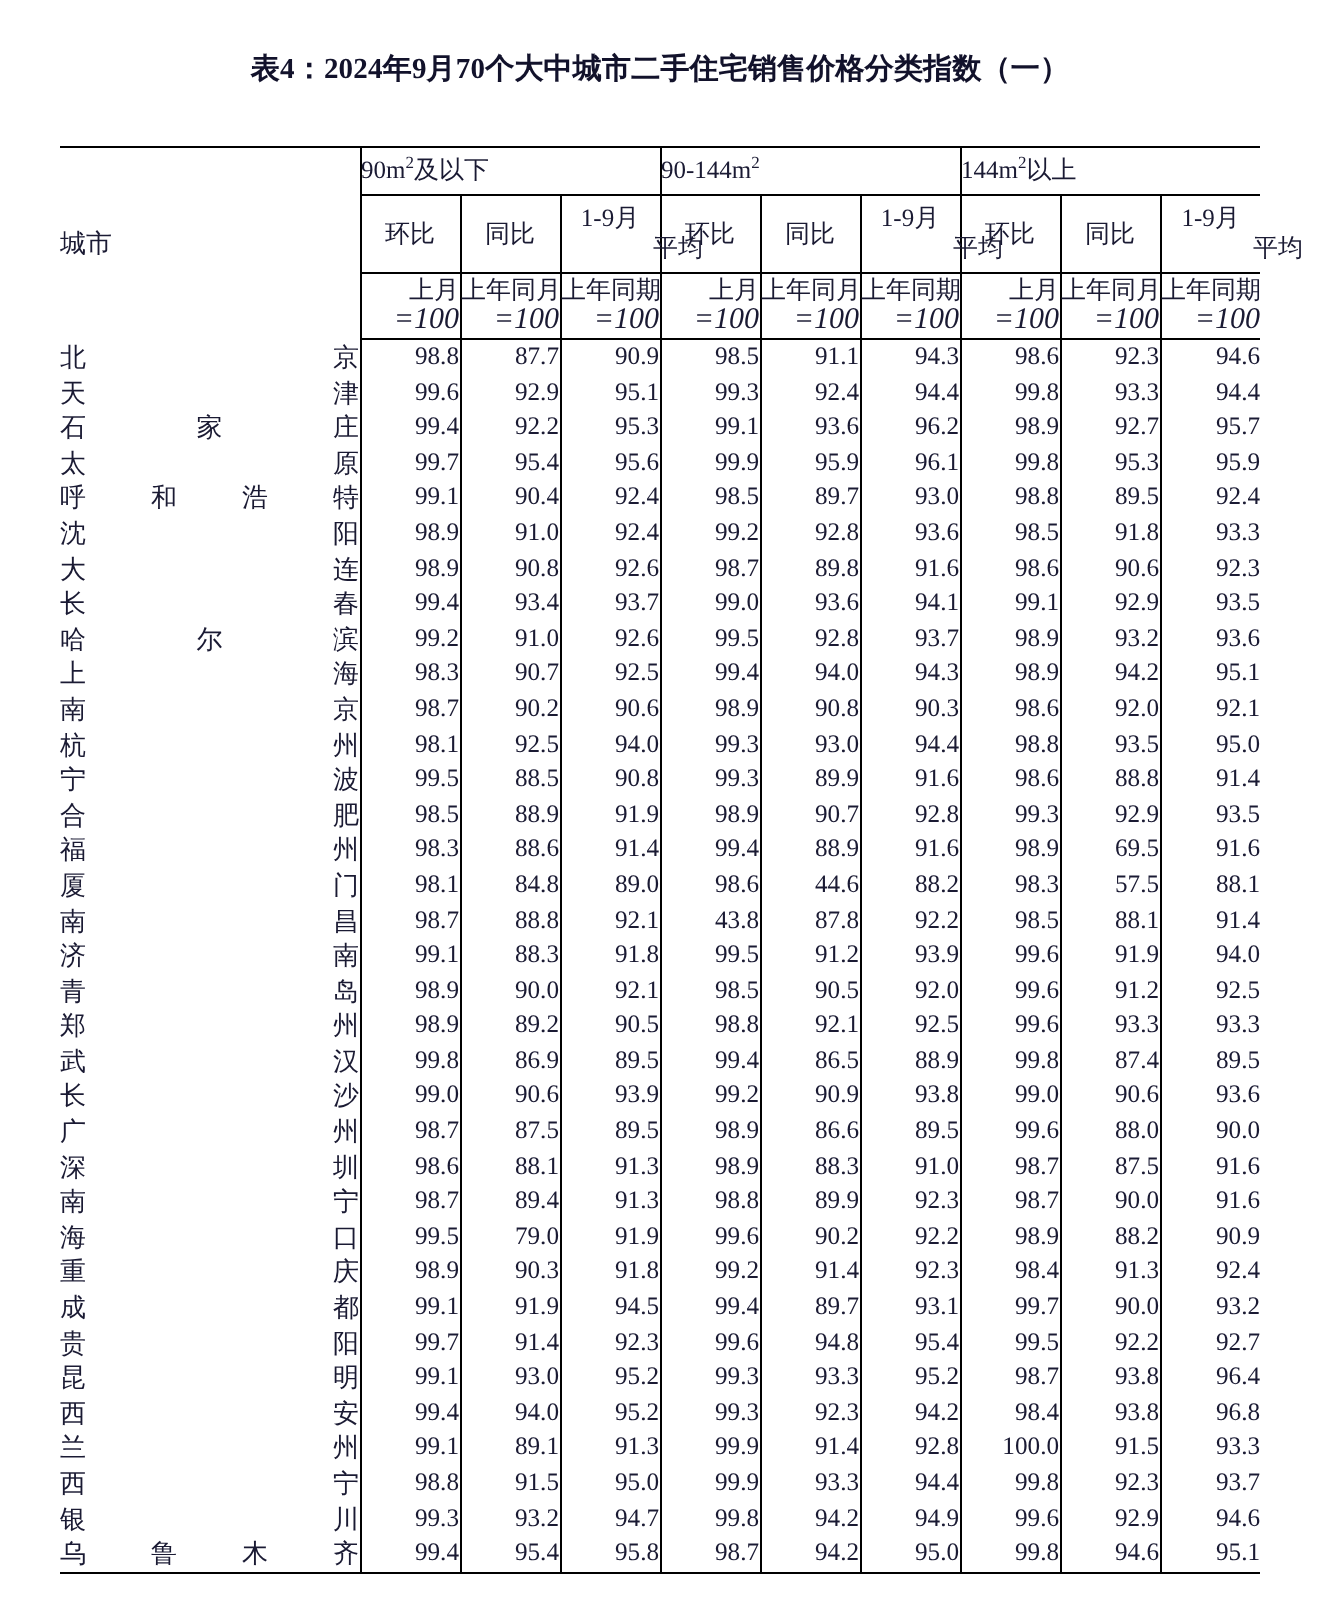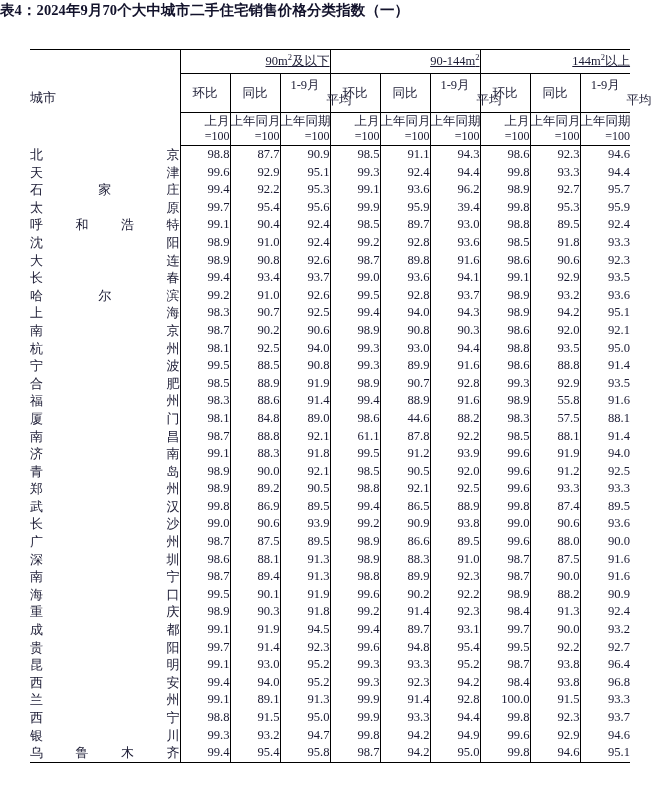--- a/index.html
+++ b/index.html
@@ -18,22 +18,22 @@
 
   #page {
     position: relative;
     width: 660px;
     height: 801px;
     box-sizing: border-box;
   }
 
   
   .title-wrap {
-    text-align: left;
-    padding-top: 1px;
+    text-align: center;
+    padding-top: 25px;
     padding-bottom: 0;
   }
   .title {
     display: inline-block;
     font-family: "Liberation Serif", "DejaVu Serif", serif;
     font-weight: bold;
     font-size: 14.5px;
     letter-spacing: 0.1px;
     color: #12122b;
     white-space: nowrap;
@@ -59,26 +59,25 @@
     vertical-align: middle;
   }
 
   
   .bt { border-top: 1.1px solid #000; }
   .bb { border-bottom: 1.1px solid #000; }
   .bl { border-left: 1.1px solid #000; }
 
   
   .grp {
-    text-align: right;
+    text-align: left;
     height: 23px;
     font-size: 12.5px;
     line-height: 23px;
     white-space: nowrap;
-    text-decoration: underline;
   }
   .grp sup {
     font-size: 8.5px;
     vertical-align: super;
     line-height: 0;
   }
   .sub {
     text-align: center;
     height: 38px;
     font-size: 12.5px;
@@ -88,21 +87,22 @@
   .sub .l2 { display: block; margin-left: 46px; }
   .base {
     text-align: right;
     height: 32px;
     font-size: 12.5px;
     line-height: 15px;
     white-space: nowrap;
   }
   .base .eq {
     display: block;
-    font-size: 12px;
+    font-size: 15px;
+    font-style: italic;
   }
   .city-head {
     text-align: left;
     font-size: 13px;
     vertical-align: middle;
   }
 
   
   tbody tr { height: 17.6px; }
   td.city {
@@ -281,21 +281,21 @@
             <td class="num sepThin">92.7</td>
             <td class="num sepThin">95.7</td>
           </tr>
           <tr>
             <td class="city">太原</td>
             <td class="num sep">99.7</td>
             <td class="num sepThin">95.4</td>
             <td class="num sepThin">95.6</td>
             <td class="num sep">99.9</td>
             <td class="num sepThin">95.9</td>
-            <td class="num sepThin">39.4</td>
+            <td class="num sepThin">96.1</td>
             <td class="num sep">99.8</td>
             <td class="num sepThin">95.3</td>
             <td class="num sepThin">95.9</td>
           </tr>
           <tr>
             <td class="city">呼和浩特</td>
             <td class="num sep">99.1</td>
             <td class="num sepThin">90.4</td>
             <td class="num sepThin">92.4</td>
             <td class="num sep">98.5</td>
@@ -415,41 +415,41 @@
           </tr>
           <tr>
             <td class="city">福州</td>
             <td class="num sep">98.3</td>
             <td class="num sepThin">88.6</td>
             <td class="num sepThin">91.4</td>
             <td class="num sep">99.4</td>
             <td class="num sepThin">88.9</td>
             <td class="num sepThin">91.6</td>
             <td class="num sep">98.9</td>
-            <td class="num sepThin">55.8</td>
+            <td class="num sepThin">69.5</td>
             <td class="num sepThin">91.6</td>
           </tr>
           <tr>
             <td class="city">厦门</td>
             <td class="num sep">98.1</td>
             <td class="num sepThin">84.8</td>
             <td class="num sepThin">89.0</td>
             <td class="num sep">98.6</td>
             <td class="num sepThin">44.6</td>
             <td class="num sepThin">88.2</td>
             <td class="num sep">98.3</td>
             <td class="num sepThin">57.5</td>
             <td class="num sepThin">88.1</td>
           </tr>
           <tr>
             <td class="city">南昌</td>
             <td class="num sep">98.7</td>
             <td class="num sepThin">88.8</td>
             <td class="num sepThin">92.1</td>
-            <td class="num sep">61.1</td>
+            <td class="num sep">43.8</td>
             <td class="num sepThin">87.8</td>
             <td class="num sepThin">92.2</td>
             <td class="num sep">98.5</td>
             <td class="num sepThin">88.1</td>
             <td class="num sepThin">91.4</td>
           </tr>
           <tr>
             <td class="city">济南</td>
             <td class="num sep">99.1</td>
             <td class="num sepThin">88.3</td>
@@ -541,21 +541,21 @@
             <td class="num sep">98.8</td>
             <td class="num sepThin">89.9</td>
             <td class="num sepThin">92.3</td>
             <td class="num sep">98.7</td>
             <td class="num sepThin">90.0</td>
             <td class="num sepThin">91.6</td>
           </tr>
           <tr>
             <td class="city">海口</td>
             <td class="num sep">99.5</td>
-            <td class="num sepThin">90.1</td>
+            <td class="num sepThin">79.0</td>
             <td class="num sepThin">91.9</td>
             <td class="num sep">99.6</td>
             <td class="num sepThin">90.2</td>
             <td class="num sepThin">92.2</td>
             <td class="num sep">98.9</td>
             <td class="num sepThin">88.2</td>
             <td class="num sepThin">90.9</td>
           </tr>
           <tr>
             <td class="city">重庆</td>

